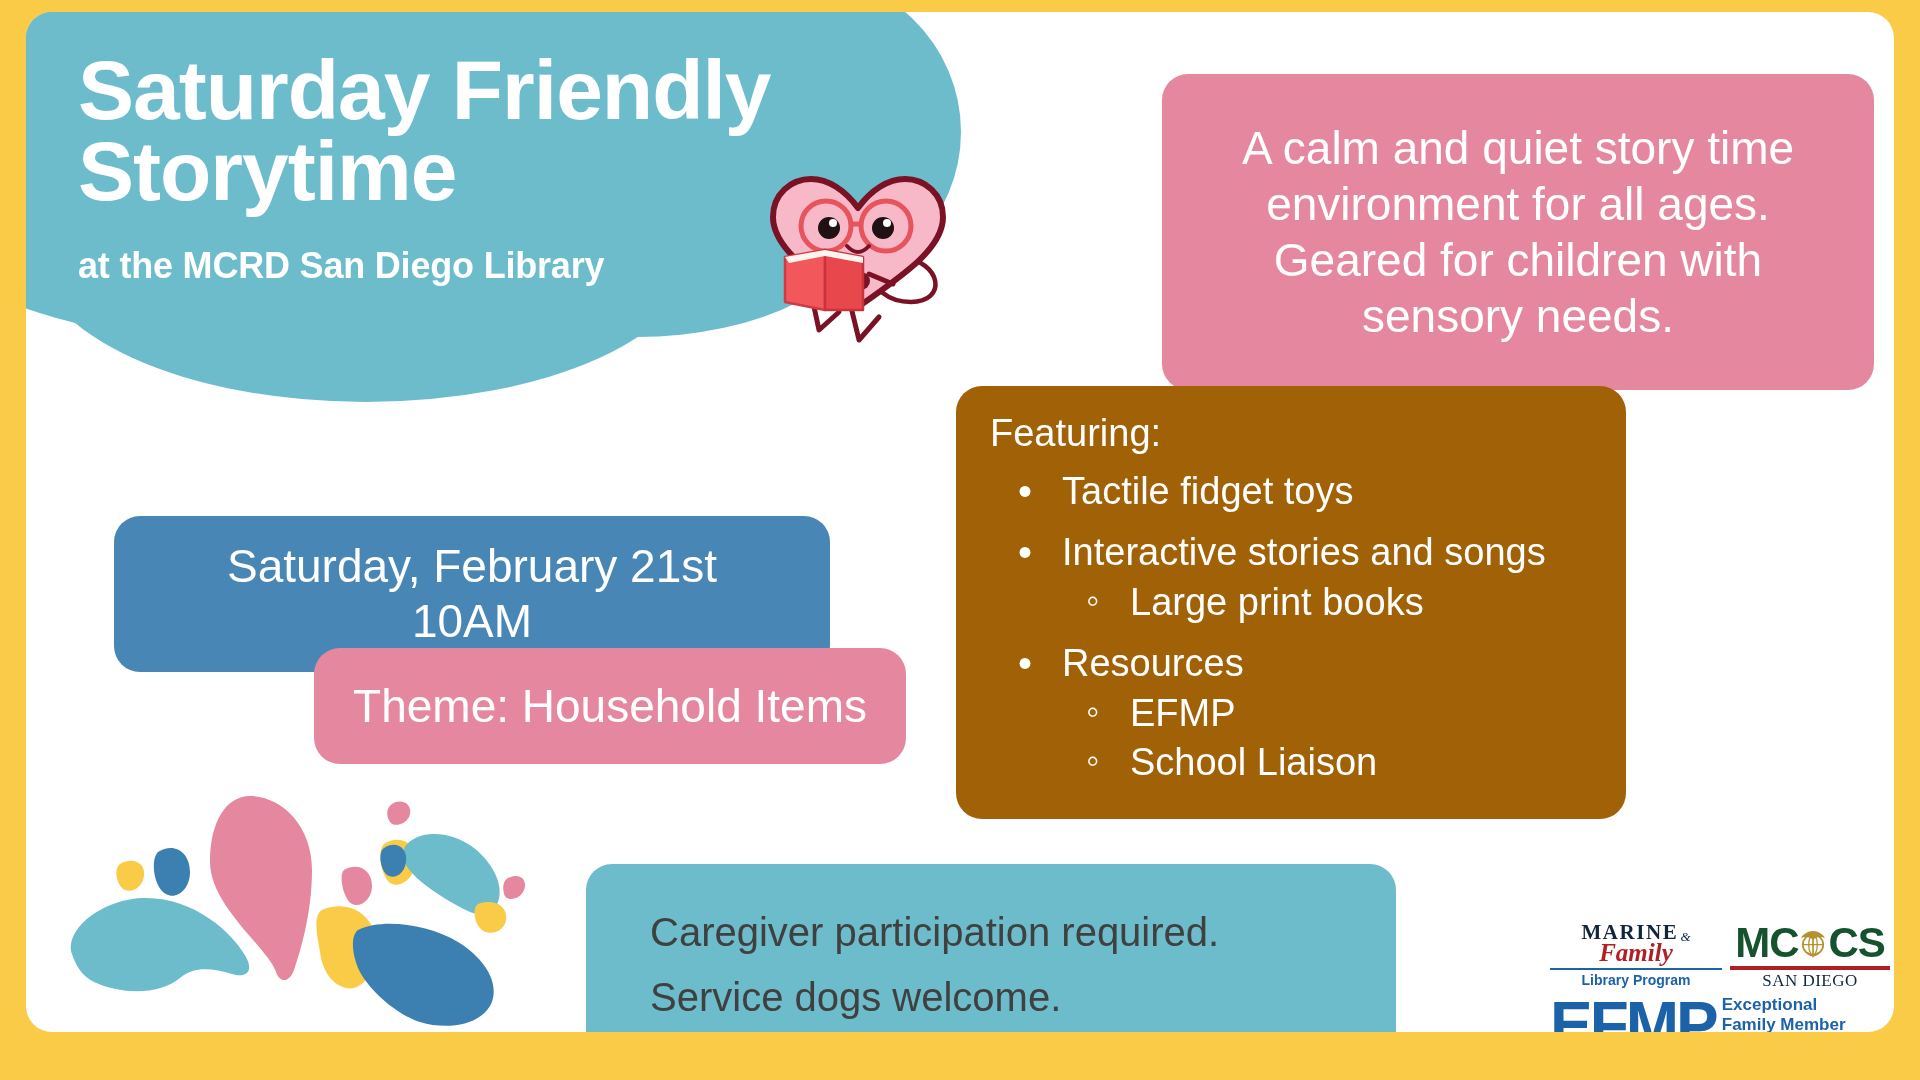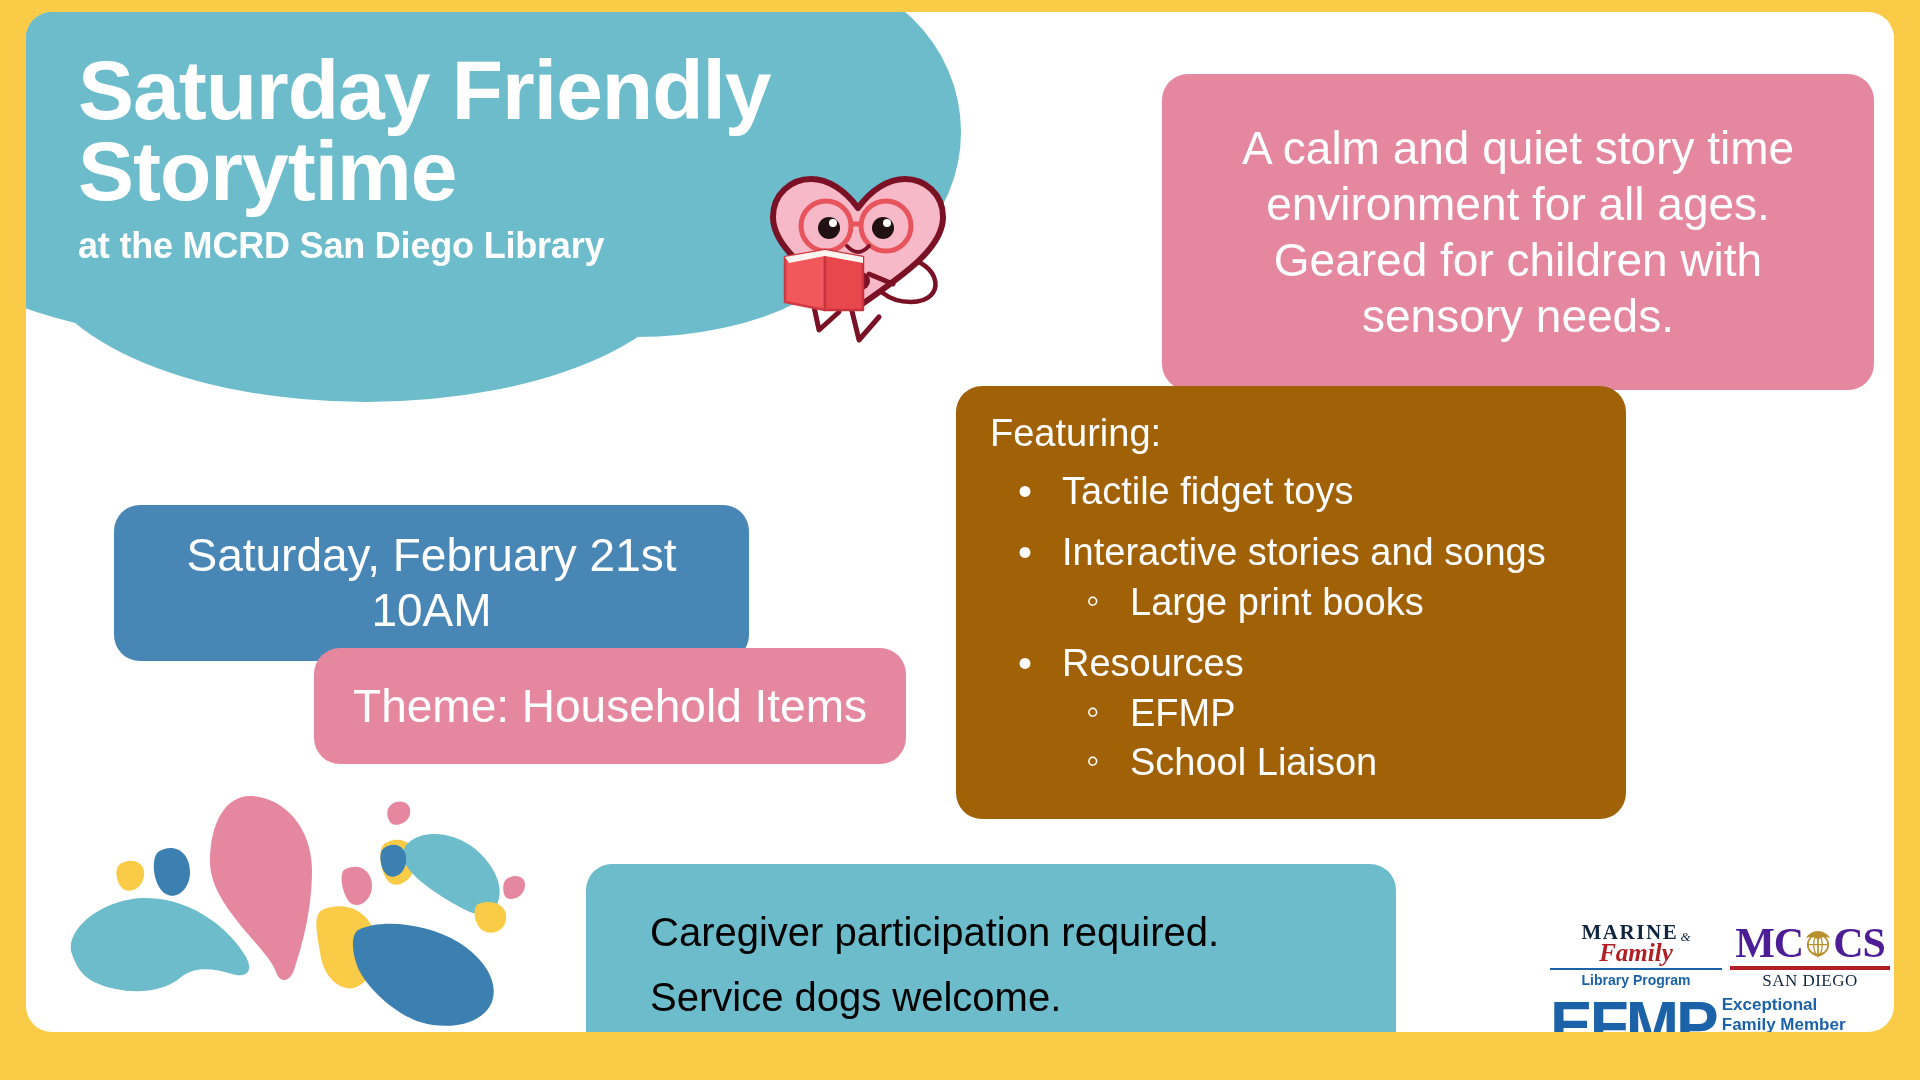--- a/index.html
+++ b/index.html
@@ -32,21 +32,21 @@
 
   #title-block {
     position:absolute; left:52px; top:38px; width:960px; z-index:5;
   }
   #title-line1, #title-line2 {
     color:#FFFFFF; font-weight:bold; font-size:84px;
     line-height:0.97; letter-spacing:-1px;
   }
   #subtitle {
     color:#FFFFFF; font-weight:bold; font-size:36px;
-    margin-top:12px; letter-spacing:-0.2px;
+    margin-top:32px; letter-spacing:-0.2px;
   }
 
   
   #mascot { position:absolute; left:725px; top:150px; width:215px; height:195px; z-index:6; }
   #mascot svg { width:100%; height:100%; display:block; }
 
   
   .card {
     position:absolute; color:#FFFFFF; border-radius:22px;
   }
@@ -75,21 +75,21 @@
   #featuring-list li.lvl1::before {
     content:"•"; position:absolute; left:28px; top:-2px; font-size:40px;
   }
   #featuring-list li.lvl2 { padding-left:140px; margin-top:0; }
   #featuring-list li.lvl2::before {
     content:"◦"; position:absolute; left:96px; top:-2px; font-size:38px;
   }
 
   
   #date-card {
-    left:88px; top:493px; width:635px; height:156px;
+    left:88px; top:504px; width:716px; height:156px;
     background:#4886B5; border-radius:26px;
     display:flex; flex-direction:column; align-items:center; justify-content:center;
     z-index:3;
   }
   #date-line1, #date-line2 { font-size:46px; color:#FFFFFF; line-height:1.2; }
 
   
   #theme-card {
     left:288px; top:636px; width:592px; height:116px;
     background:#E5889F; border-radius:26px;
@@ -97,21 +97,21 @@
     z-index:4;
   }
   #theme-text { font-size:46px; color:#FFFFFF; }
 
   
   #info-card {
     left:560px; top:852px; width:810px; height:245px;
     background:#6CBCCC; border-radius:26px;
     padding:36px 0 0 64px; z-index:6;
   }
-  #info-card p { font-size:40px; color:#000000; line-height:1.62; }
+  #info-card p { font-size:40px; color:#404040; line-height:1.62; }
 
   
   #splash { position:absolute; left:28px; top:770px; width:500px; height:270px; z-index:2; }
   #splash svg { width:100%; height:100%; display:block; }
 
   
   #logo-block {
     position:absolute; left:1524px; top:886px; width:350px; height:150px; z-index:6;margin-top:24px;
   }
   .logo-row { display:flex; align-items:flex-start; }
@@ -131,22 +131,22 @@
     font-family:"Liberation Serif", serif; font-style:italic; font-weight:bold;
     font-size:25px; color:#B01F24; margin-top:-3px;
   }
   .mf-rule { height:2px; background:#1C62A8; width:100%; margin:3px 0 2px; }
   .mf-lib {
     font-size:14px; font-weight:bold; color:#1C62A8; text-align:center;
   }
   #logo-mccs { width:160px; margin-left:8px; }
   .mccs-word {
     display:flex; align-items:center; justify-content:center;
-    font-family:Liberation Serif, serif; font-weight:bold;
-    font-size:42px; color:#4c1d95; letter-spacing:-1px; line-height:1;
+    font-family:Liberation Sans, sans-serif; font-weight:bold;
+    font-size:42px; color:#14532d; letter-spacing:-1px; line-height:1;
   }
   .mccs-ega { width:34px; height:34px; margin:0 -2px; }
   .mccs-rule { height:4px; background:#B01F24; width:100%; margin:2px 0 1px; }
   .mccs-sd {
     font-family:"Liberation Serif", serif; font-size:17px;
     color:#10263F; text-align:center; letter-spacing:0.5px;
   }
   #logo-efmp { display:flex; align-items:center; margin-top:4px; }
   .efmp-big {
     font-size:64px; font-weight:bold; color:#1C62A8;

